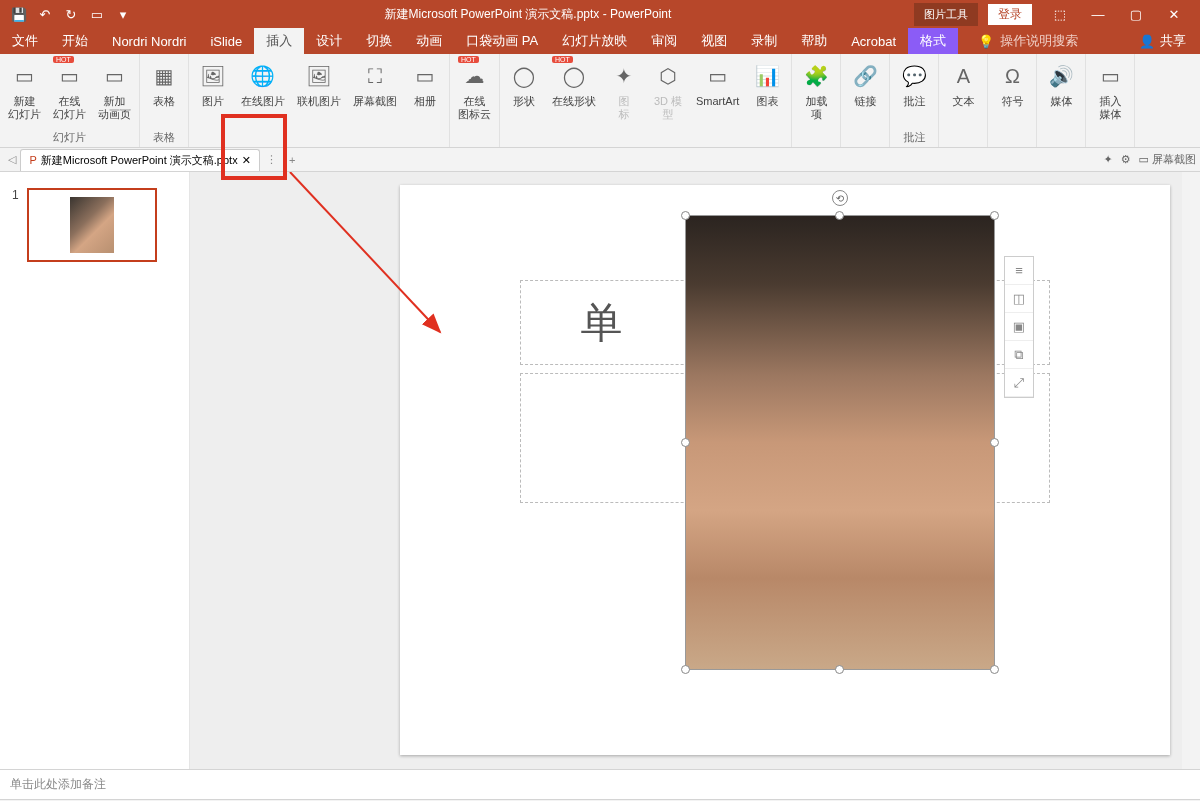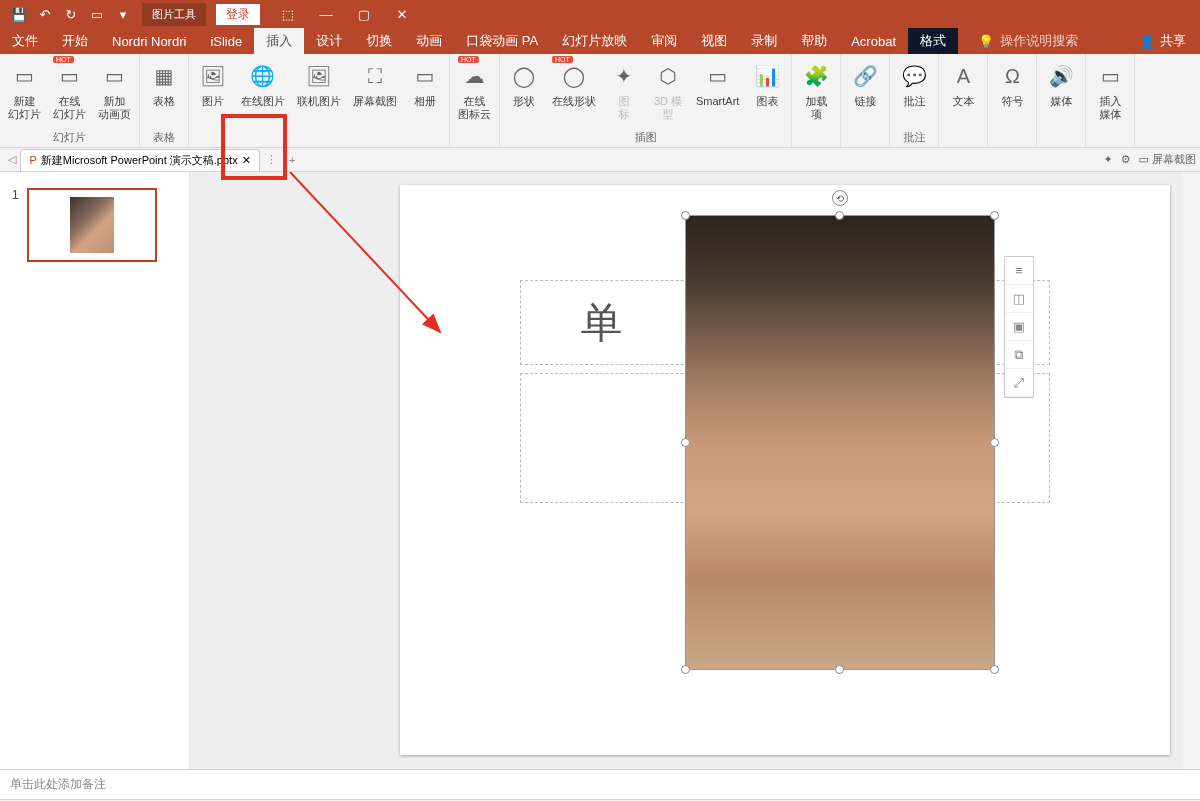--- a/index.html
+++ b/index.html
@@ -54,20 +54,21 @@
 <body>
 
 <div class="titlebar">
   <div class="qat">
     <div class="qat-btn">💾</div>
     <div class="qat-btn">↶</div>
     <div class="qat-btn">↻</div>
     <div class="qat-btn">▭</div>
     <div class="qat-btn">▾</div>
   </div>
+  <div class="title-center">新建Microsoft PowerPoint 演示文稿.pptx - PowerPoint</div>
   <div class="title-right">
     <div class="pic-tools">图片工具</div>
     <div class="login-btn">登录</div>
     <div class="win-btn">⬚</div>
     <div class="win-btn">—</div>
     <div class="win-btn">▢</div>
     <div class="win-btn">✕</div>
   </div>
 </div>
 
@@ -80,21 +81,21 @@
   <div class="tab">设计</div>
   <div class="tab">切换</div>
   <div class="tab">动画</div>
   <div class="tab">口袋动画 PA</div>
   <div class="tab">幻灯片放映</div>
   <div class="tab">审阅</div>
   <div class="tab">视图</div>
   <div class="tab">录制</div>
   <div class="tab">帮助</div>
   <div class="tab">Acrobat</div>
-  <div class="tab" style="background:#0f172a">格式</div>
+  <div class="tab" style="background:#8b5cf6">格式</div>
   <div class="tell-me">
     <span>💡</span>
     <span>操作说明搜索</span>
   </div>
   <div class="share">
     <span>👤</span>
     <span>共享</span>
   </div>
 </div>
 
@@ -194,21 +195,20 @@
         </div>
       <div class="rbtn">
           <div class="rbtn-icon">▭</div>
           <span>SmartArt</span>
         </div>
       <div class="rbtn">
           <div class="rbtn-icon">📊</div>
           <span>图表</span>
         </div>
     </div>
-    <div class="rgroup-label">插图</div>
   </div>
   <div class="rgroup">
       <div class="rgroup-items">
         <div class="rbtn">
           <div class="rbtn-icon">🧩</div>
           <span style="white-space:pre-line">加载
 项</span>
         </div>
       </div>
       <div class="rgroup-label"></div>

